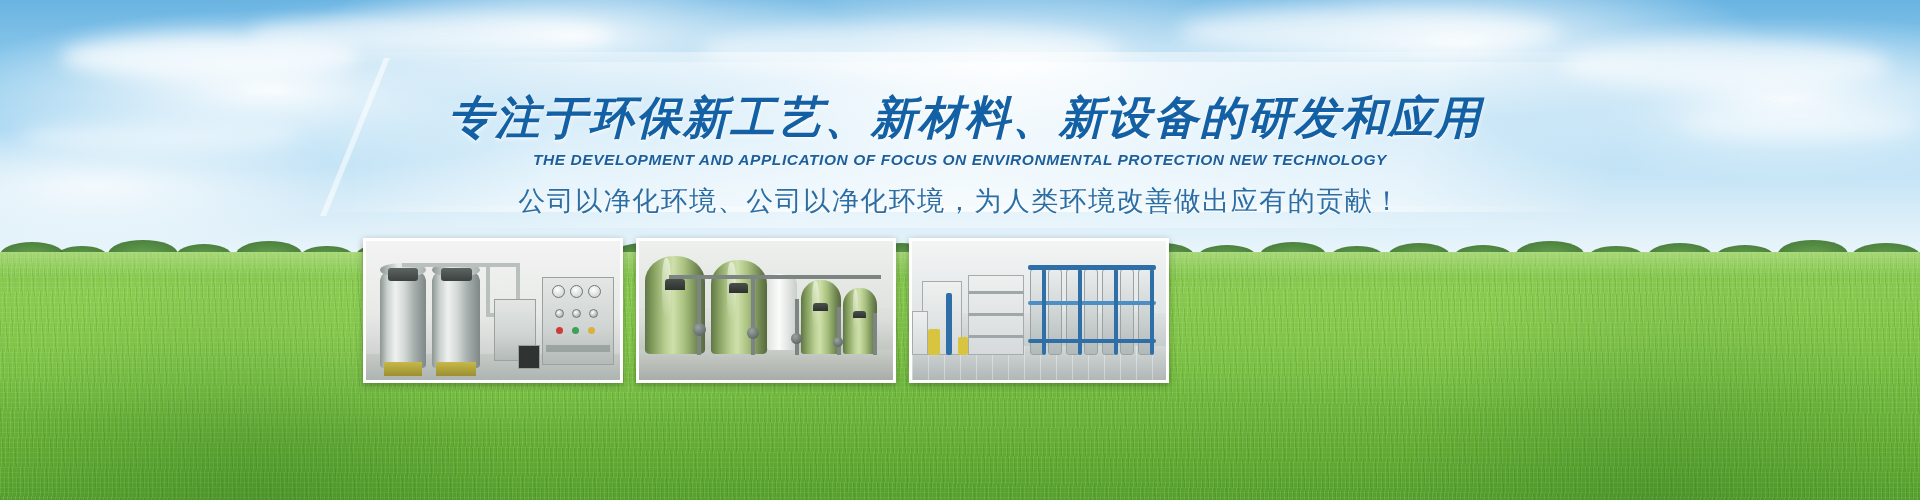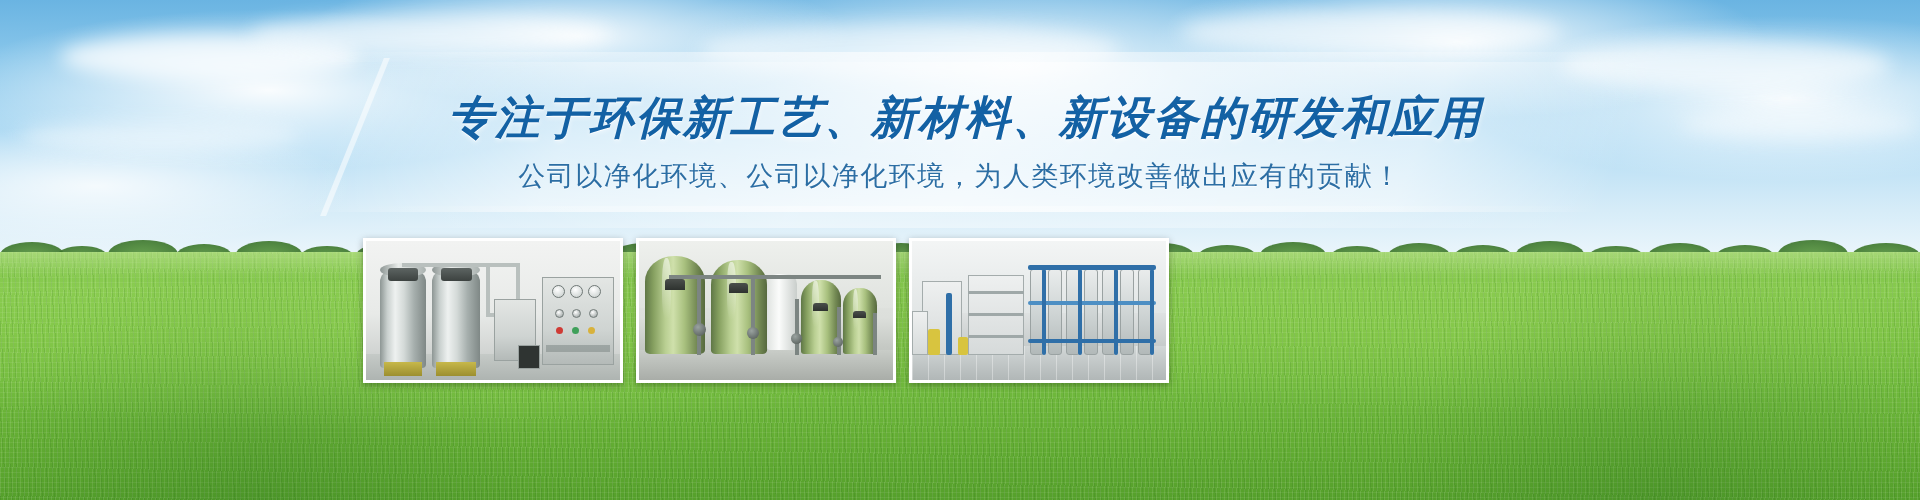--- a/index.html
+++ b/index.html
@@ -429,20 +429,21 @@
 
   <div class="ribbon-wrap">
     <div class="ribbon r-thin"></div>
     <div class="ribbon r-main"></div>
     <div class="ribbon r-edge"></div>
     <div class="ribbon r-low"></div>
   </div>
 
   <div class="text-block">
     <div class="headline">专注于环保新工艺、新材料、新设备的研发和应用</div>
+    <div class="sub-en">THE DEVELOPMENT AND APPLICATION OF FOCUS ON ENVIRONMENTAL PROTECTION NEW TECHNOLOGY</div>
     <div class="tagline">公司以净化环境、公司以净化环境，为人类环境改善做出应有的贡献！</div>
   </div>
 
   <div class="panels">
 
     <div class="panel">
       <div class="panel-inner ph1">
         <div class="st-floor"></div>
 
         <div class="st-tank" style="left:14px; width:46px; height:98px;"></div>

